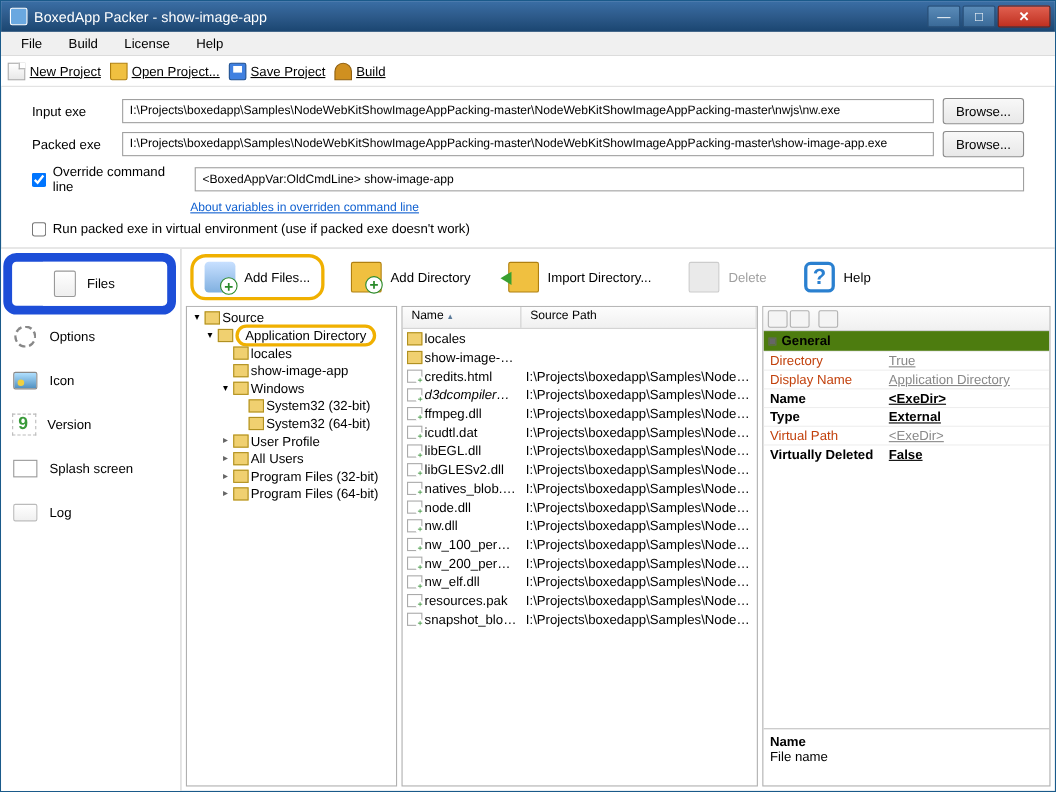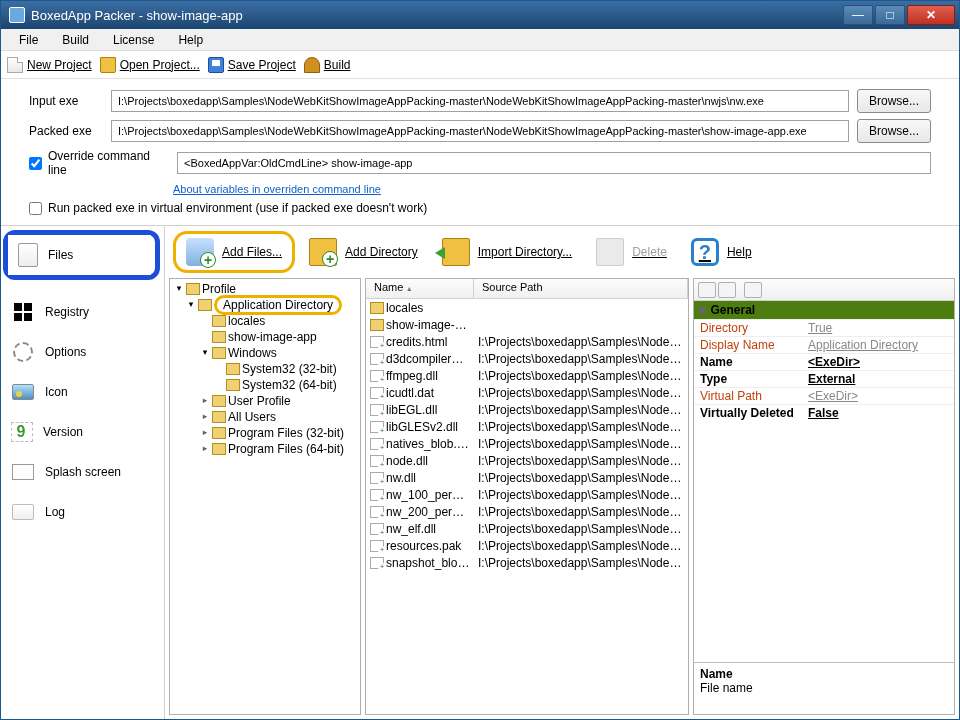--- a/index.html
+++ b/index.html
@@ -40,35 +40,35 @@
   .link { color: #1060d0; text-decoration: underline; padding-left: 172px; margin: 2px 0 6px 0; display: block; cursor: pointer; font-size: 11px; }
   .run-row { padding: 0 28px 10px 28px; display: flex; align-items: center; gap: 6px; }
   
   
   .main { flex: 1; display: flex; border-top: 1px solid #d0d0d0; overflow: hidden; }
   
   
   .nav { width: 164px; background: #fff; border-right: 1px solid #d0d0d0; padding-top: 2px; }
   .navitem { height: 40px; display: flex; align-items: center; gap: 10px; padding: 0 10px; cursor: pointer; font-size: 15px; }
   .navitem.active { background: #fff; }
-  .nav-highlight { border: 5px solid #1d4ed8; border-radius: 12px; margin: 2px 4px 12px 2px; padding-right: 4px; }
+  .nav-highlight { border: 8px solid #1d4ed8; border-radius: 12px; margin: 2px 4px 0 2px; padding-right: 4px; padding-left: 28px; }
   .navicon { width: 24px; height: 24px; display: inline-flex; align-items: center; justify-content: center; }
   .ico-files { background: linear-gradient(to bottom,#fff,#eee); border: 1px solid #999; border-radius: 2px; width: 20px; height: 24px; }
   .ico-reg { display: grid; grid-template-columns: 8px 8px; grid-template-rows: 8px 8px; gap: 2px; }
   .ico-reg span { background: #000; }
   .ico-opt { width: 20px; height: 20px; border-radius: 50%; border: 2px dashed #888; }
   .ico-icon { width: 22px; height: 16px; background: linear-gradient(to bottom,#b0e0ff,#5090c0); border: 1px solid #888; border-radius: 2px; position: relative; }
   .ico-icon::after { content:""; position:absolute; left:3px; bottom:2px; width:6px; height:6px; border-radius:50%; background:#f0d040; }
   .ico-ver { color: #3a9a3a; font-size: 16px; font-weight: bold; border: 1px dashed #bbb; width:22px; height:20px; line-height:18px; text-align:right; padding-right:2px; }
   .ico-splash { width: 22px; height: 16px; background: #fff; border: 1px solid #999; }
   .ico-log { width: 22px; height: 16px; background: linear-gradient(to bottom,#fff,#f0f0f0); border: 1px solid #bbb; border-radius: 2px; }
   
   
   .panel { flex: 1; display: flex; flex-direction: column; overflow: hidden; }
-  .panel-toolbar { height: 52px; display: flex; align-items: center; gap: 4px; padding: 0 8px; text-decoration: underline; }
+  .panel-toolbar { height: 52px; display: flex; align-items: center; gap: 14px; padding: 0 8px; }
   .ptool { display: flex; align-items: center; gap: 8px; padding: 6px 10px; cursor: pointer; font-size: 15px; border-radius: 4px; }
   .ptool-highlight { border: 3px solid #f0b000; border-radius: 14px; padding: 4px 10px; }
   .ptool .bigicon { width: 28px; height: 28px; }
   .ptool.disabled { color: #a0a0a0; }
   .big-addfiles { background: linear-gradient(to bottom,#c8e0ff,#80b0e0); border-radius: 4px; position: relative; }
   .big-addfiles::after { content:"+"; position:absolute; right:-2px; bottom:-2px; background:#fff; color:#2a8a2a; font-weight:bold; font-size:14px; width:14px; height:14px; border-radius:50%; text-align:center; line-height:14px; border:1px solid #2a8a2a;}
   .big-adddir { background: #f0c040; border: 1px solid #b08010; border-radius: 2px; position: relative; }
   .big-adddir::after { content:"+"; position:absolute; right:-2px; bottom:-2px; background:#fff; color:#2a8a2a; font-weight:bold; font-size:14px; width:14px; height:14px; border-radius:50%; text-align:center; line-height:14px; border:1px solid #2a8a2a;}
   .big-import { background: #f0c040; border: 1px solid #b08010; border-radius: 2px; position: relative; }
   .big-import::before { content:""; position:absolute; left:-8px; top:8px; width:0; height:0; border-top:6px solid transparent; border-bottom:6px solid transparent; border-right:10px solid #3aa030;}
@@ -183,31 +183,20 @@
   <div class="main">
     <div class="nav">
       <div class="nav-highlight">
         <div class="navitem active">
           <span class="navicon ico-files"></span>
           <span>Files</span>
         </div>
       </div>
       <div class="navitem">
         <span class="navicon">
-            <span class="ico-reg">
-              <span></span>
-              <span></span>
-              <span></span>
-              <span></span>
-            </span>
-          </span>
-        <span>Registry</span>
-      </div>
-      <div class="navitem">
-        <span class="navicon">
             <span class="ico-opt"></span>
           </span>
         <span>Options</span>
       </div>
       <div class="navitem">
         <span class="navicon">
             <span class="ico-icon"></span>
           </span>
         <span>Icon</span>
       </div>
@@ -252,21 +241,21 @@
           <span>Help</span>
         </div>
       </div>
 
       <div class="split3">
         <div class="pane tree-pane">
           <div class="tree">
             <div class="tnode" style="padding-left:2px">
                 <span class="exp open"></span>
                 <span class="ticon"></span>
-                <span>Profile</span>
+                <span>Source</span>
               </div>
             <div class="tnode" style="padding-left:14px">
                 <span class="exp open"></span>
                 <span class="ticon"></span>
                 <span class="tsel">Application Directory</span>
               </div>
             <div class="tnode" style="padding-left:40px">
                 <span class="ticon"></span>
                 <span>locales</span>
               </div>
@@ -322,21 +311,21 @@
               </div>
               <div class="lrow">
                 <div class="lcell" style="width: 108px;"><span class="licon dir"></span><span>show-image-app</span></div>
                 <div class="lcell" style="flex: 1 1 0%;"></div>
               </div>
               <div class="lrow">
                 <div class="lcell" style="width: 108px;"><span class="licon"></span><span>credits.html</span></div>
                 <div class="lcell" style="flex: 1 1 0%;">I:\Projects\boxedapp\Samples\NodeW...</div>
               </div>
               <div class="lrow">
-                <div class="lcell" style="width: 108px;"><span class="licon"></span><span>d3dcompiler_4...</span></div>
+                <div class="lcell" style="width: 108px; font-style: italic;"><span class="licon"></span><span>d3dcompiler_4...</span></div>
                 <div class="lcell" style="flex: 1 1 0%;">I:\Projects\boxedapp\Samples\NodeW...</div>
               </div>
               <div class="lrow">
                 <div class="lcell" style="width: 108px;"><span class="licon"></span><span>ffmpeg.dll</span></div>
                 <div class="lcell" style="flex: 1 1 0%;">I:\Projects\boxedapp\Samples\NodeW...</div>
               </div>
               <div class="lrow">
                 <div class="lcell" style="width: 108px;"><span class="licon"></span><span>icudtl.dat</span></div>
                 <div class="lcell" style="flex: 1 1 0%;">I:\Projects\boxedapp\Samples\NodeW...</div>
               </div>

